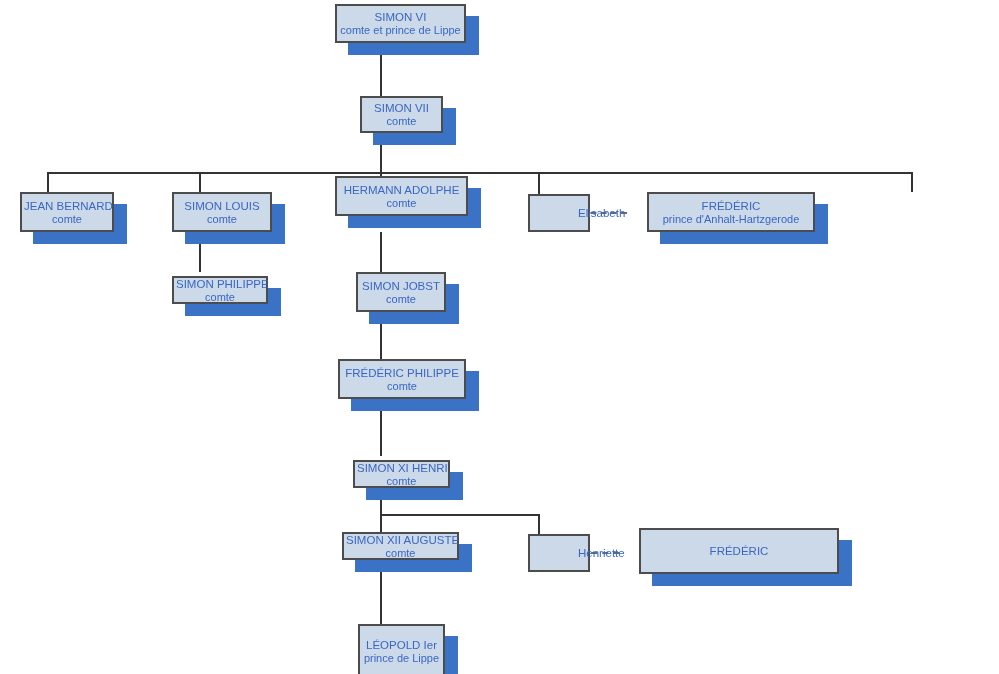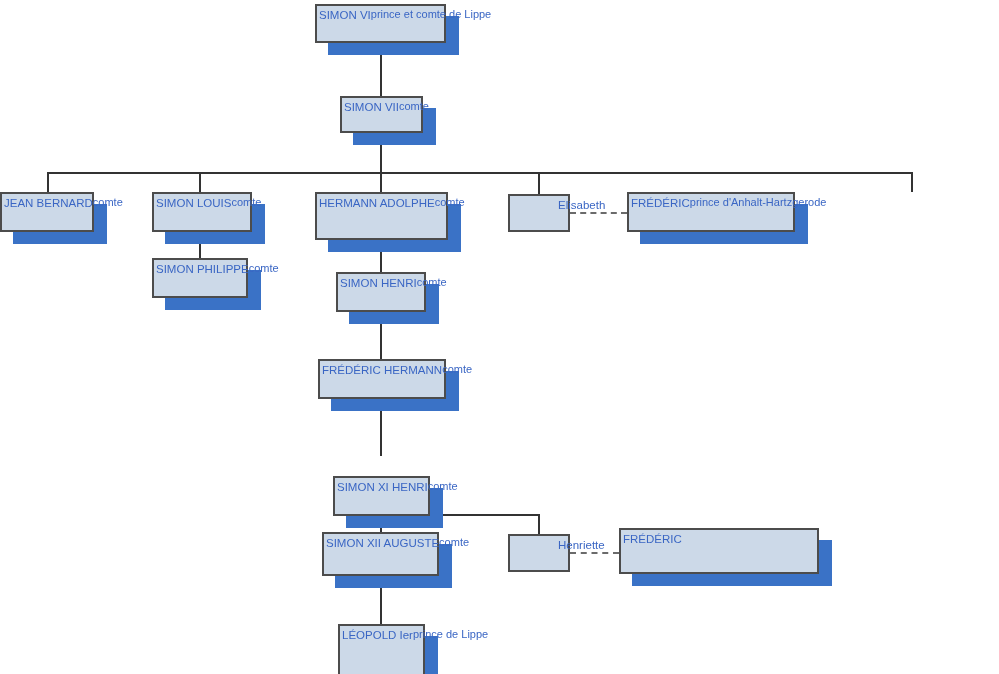--- a/index.html
+++ b/index.html
@@ -6,22 +6,23 @@
   #canvas{
     position:relative;width:999px;height:674px;background:#ffffff;overflow:hidden;
     font-family:"Liberation Sans", sans-serif;
   }
   .node{
     position:absolute;z-index:2;box-sizing:border-box;
     background:var(--node-fill,#ccd9e8);
     border:2px solid var(--node-border,#4c4c4c);
     color:var(--text-color,#3a66c4);
     text-align:center;
-    display:flex;flex-direction:row;justify-content:space-between;
+    display:flex;flex-direction:column;justify-content:center;
     padding:2px 2px;
+    margin-left:20px;
   }
   .node.shadowed{box-shadow:13px 12px 0 0 var(--shadow-color,#3a72c6);}
   .node.spouse{border-width:2px;padding-left:48px;}
   .nm{font-size:11.5px;line-height:14px;white-space:nowrap;}
   .sub{font-size:11px;line-height:13px;white-space:nowrap;}
   .sub:empty{display:none;}
   .node.wrap .sub{white-space:normal;}
   .line{position:absolute;z-index:1;background:var(--line-color,#333333);}
   .line.v{width:2px;}
   .line.h{height:2px;}
@@ -58,75 +59,75 @@
   <div class="line h" style="left:380px;top:514px;width:160px"></div>
   <div class="line v" style="left:380px;top:514px;height:18px"></div>
   <div class="line v" style="left:538px;top:514px;height:20px"></div>
 
   <div class="dashline" style="left:570px;top:552px;width:49px"></div>
 
   <div class="line v" style="left:380px;top:572px;height:52px"></div>
 
   <div class="node shadowed" style="left:315px;top:4px;width:131px;height:39px">
     <div class="nm">SIMON VI</div>
-    <div class="sub">prince et comte de Lippe</div>
+    <div class="sub">comte et prince de Lippe</div>
   </div>
 
   <div class="node shadowed" style="left:340px;top:96px;width:83px;height:37px">
     <div class="nm">SIMON VII</div>
     <div class="sub">comte</div>
   </div>
 
   <div class="node shadowed" style="left:0px;top:192px;width:94px;height:40px">
     <div class="nm">JEAN BERNARD</div>
     <div class="sub">comte</div>
   </div>
 
   <div class="node shadowed" style="left:152px;top:192px;width:100px;height:40px">
     <div class="nm">SIMON LOUIS</div>
     <div class="sub">comte</div>
   </div>
 
-  <div class="node shadowed" style="left:315px;top:192px;width:133px;height:48px">
+  <div class="node shadowed" style="left:315px;top:176px;width:133px;height:40px">
     <div class="nm">HERMANN ADOLPHE</div>
     <div class="sub">comte</div>
   </div>
 
   <div class="node spouse" style="left:508px;top:194px;width:62px;height:38px">
     <div class="nm">Elisabeth</div>
 
   </div>
 
   <div class="node shadowed" style="left:627px;top:192px;width:168px;height:40px">
     <div class="nm">FRÉDÉRIC</div>
     <div class="sub">prince d'Anhalt-Hartzgerode</div>
   </div>
 
 
-  <div class="node shadowed" style="left:152px;top:258px;width:96px;height:40px">
+  <div class="node shadowed" style="left:152px;top:276px;width:96px;height:28px">
     <div class="nm">SIMON PHILIPPE</div>
     <div class="sub">comte</div>
   </div>
 
   <div class="node shadowed" style="left:336px;top:272px;width:90px;height:40px">
-    <div class="nm">SIMON HENRI</div>
+    <div class="nm">SIMON JOBST</div>
     <div class="sub">comte</div>
   </div>
 
   <div class="node shadowed" style="left:318px;top:359px;width:128px;height:40px">
-    <div class="nm">FRÉDÉRIC HERMANN</div>
+    <div class="nm">FRÉDÉRIC PHILIPPE</div>
     <div class="sub">comte</div>
   </div>
 
-  <div class="node shadowed" style="left:333px;top:476px;width:97px;height:40px">
+  <div class="node shadowed" style="left:333px;top:460px;width:97px;height:28px">
     <div class="nm">SIMON XI HENRI</div>
     <div class="sub">comte</div>
   </div>
 
-  <div class="node shadowed" style="left:322px;top:532px;width:117px;height:44px">
+  <div class="node shadowed" style="left:322px;top:532px;width:117px;height:28px">
     <div class="nm">SIMON XII AUGUSTE</div>
     <div class="sub">comte</div>
   </div>
 
   <div class="node spouse" style="left:508px;top:534px;width:62px;height:38px">
     <div class="nm">Henriette</div>
 
   </div>
 
   <div class="node shadowed wrap" style="left:619px;top:528px;width:200px;height:46px">

